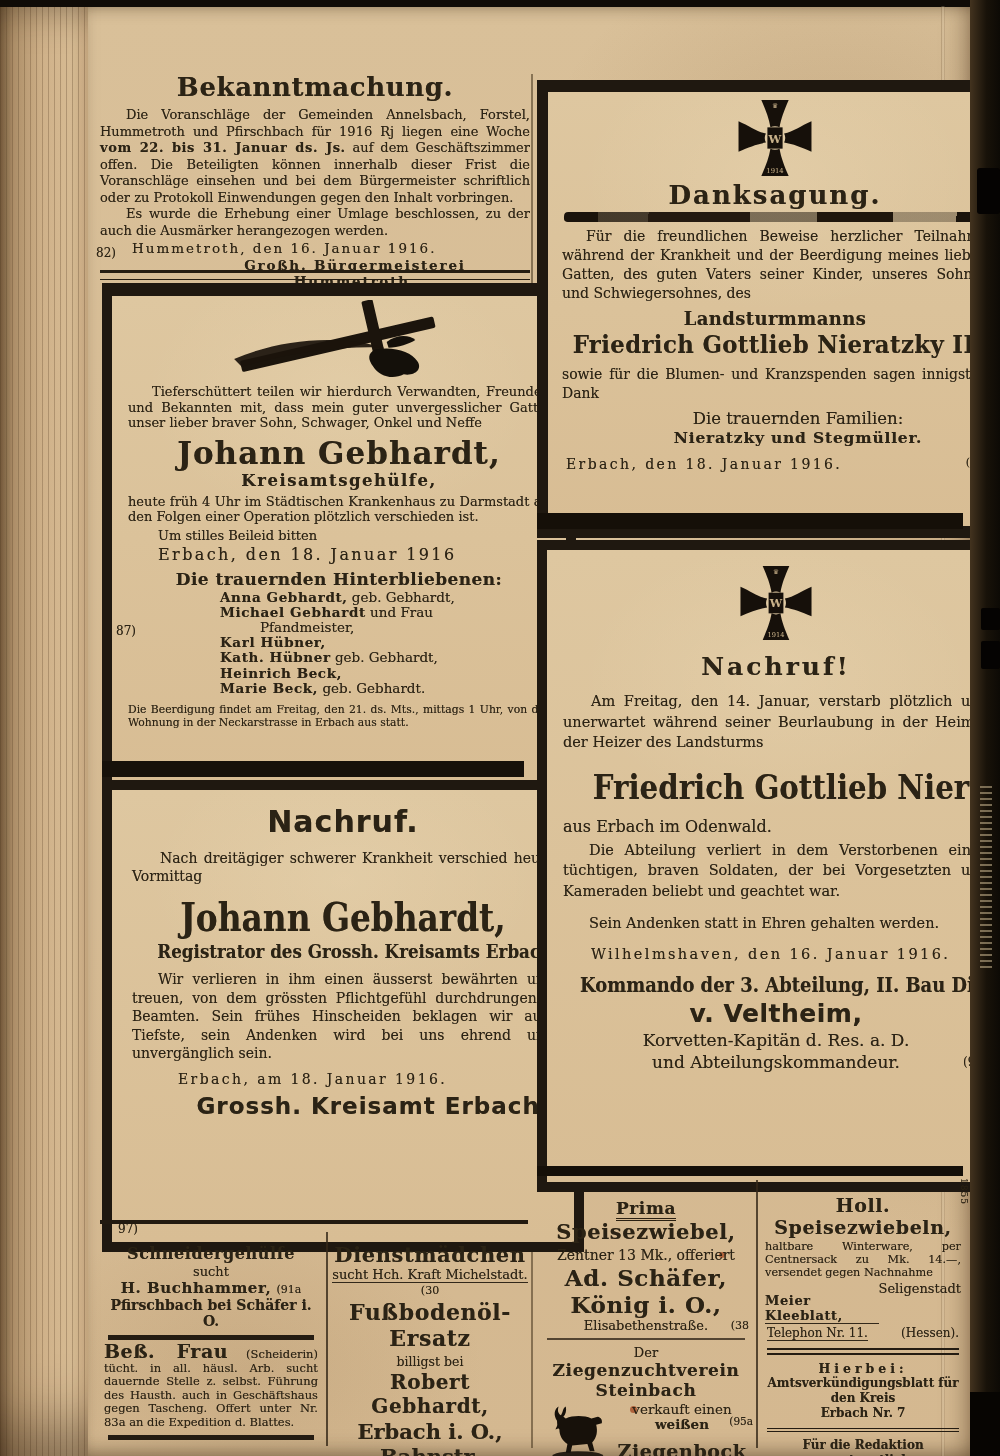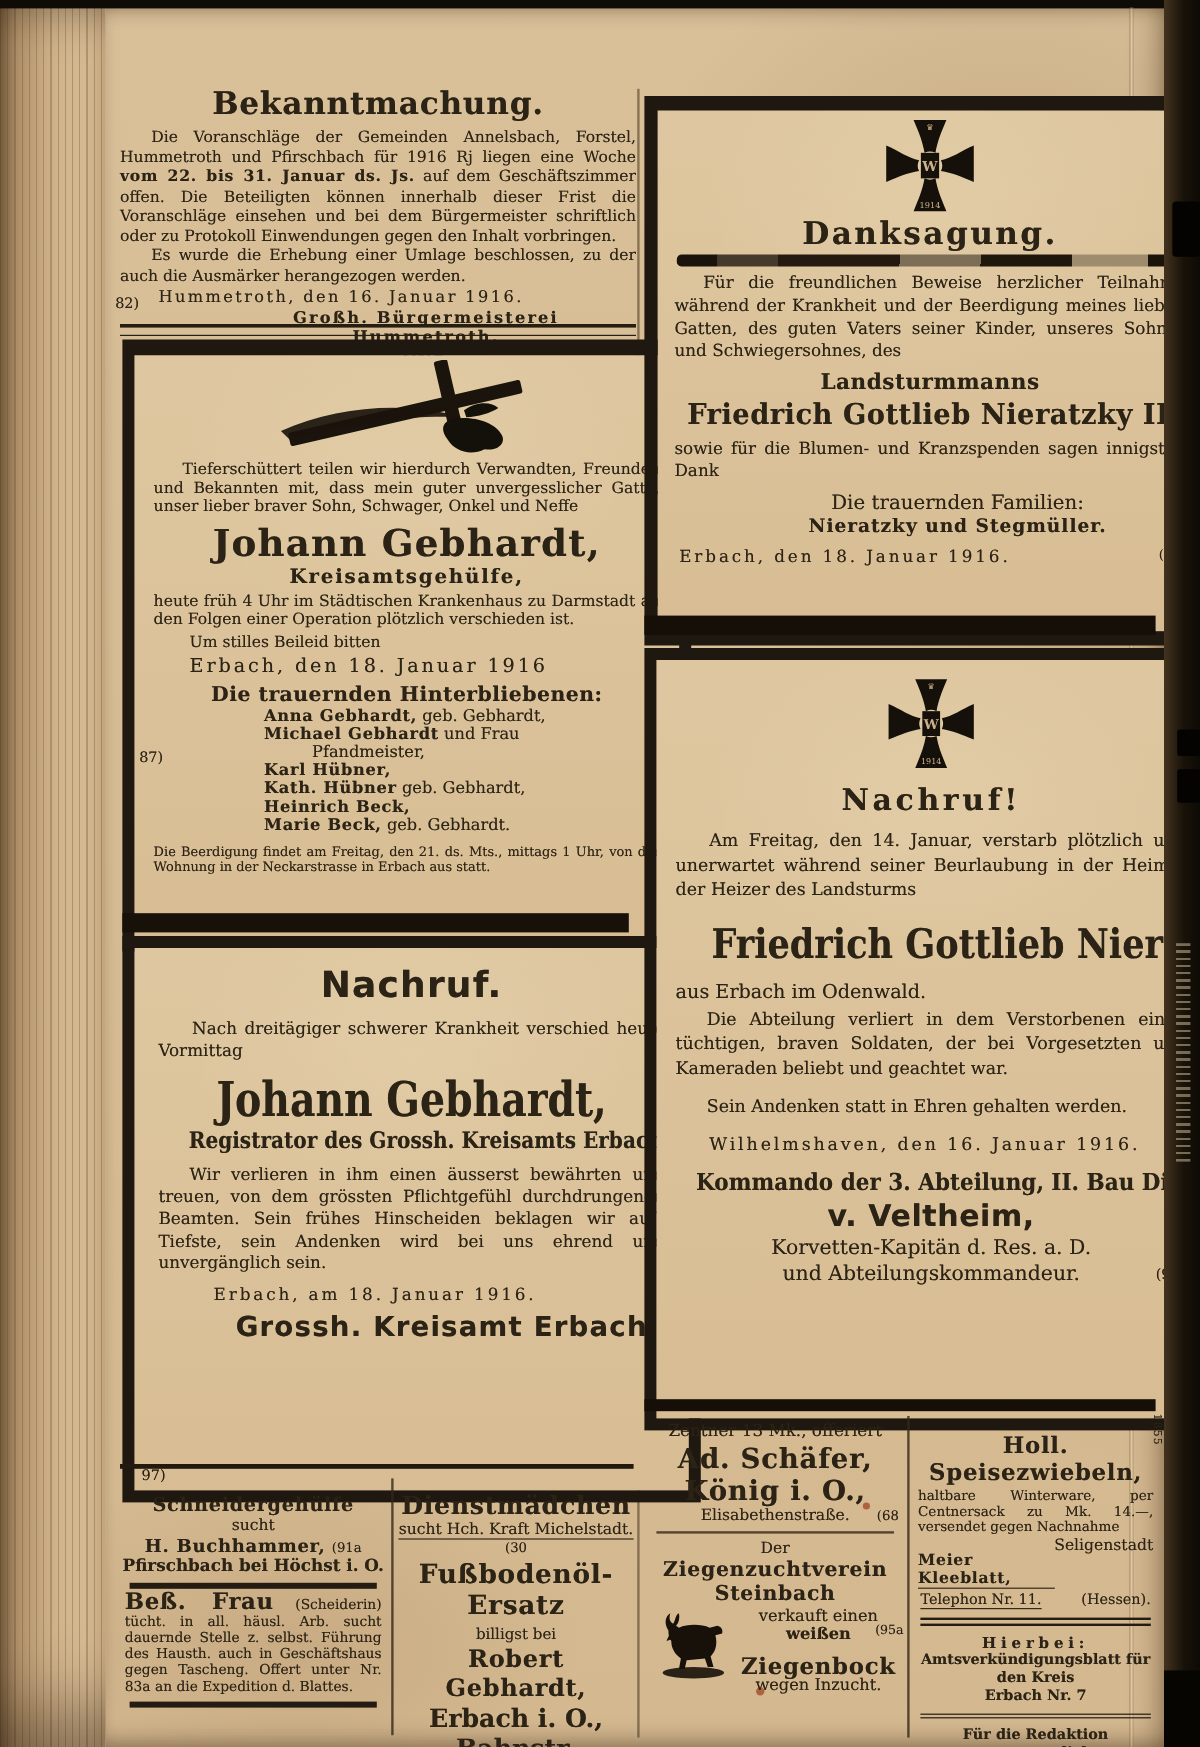--- a/index.html
+++ b/index.html
@@ -309,21 +309,21 @@
 <div class="abs sep-right2"></div>
 
 <div class="abs rule-left-top"></div>
 <div class="abs ads-left">
   <div class="vline1"></div>
   <div class="col1">
     <div class="adA">
       <div class="t frak">Schneidergehülfe</div>
       <div class="l1">sucht</div>
       <div class="nrow"><span class="frak">H. Buchhammer,</span> <span class="ref-sm" style="font-weight:normal">(91a</span></div>
-      <div class="l2">Pfirschbach bei Höchst i. O.</div>
+      <div class="l2">Pfirschbach bei Schäfer i. O.</div>
     </div>
     <div class="hrA"></div>
     <div class="adB"><span class="lead frak">Beß. Frau</span><span> (Scheiderin) tücht. in all. häusl. Arb. sucht dauernde Stelle z. selbst. Führung des Hausth. auch in Geschäftshaus gegen Tascheng. Offert unter Nr. 83a an die Expedition d. Blattes.</span></div>
     <div class="hrB"></div>
   </div>
   <div class="col2">
     <div class="adC">
       <div class="t frak">Dienstmädchen</div>
       <div class="line"><span class="u">sucht Hch. Kraft Michelstadt.</span> <span class="ref-sm">(30</span></div>
     </div>
@@ -334,23 +334,24 @@
       <div class="ad">Erbach i. O., Bahnstr.</div>
       <div class="note"><span class="hand">☞</span> <span>Bei größerem Bedarf</span><br><span>wolle man Offerte einholen.</span> </div>
     </div>
   </div>
 </div>
 
 <div class="abs ads-right">
   <div class="vline2"></div>
   <div class="col3">
     <div class="adE">
+      <div class="t frak"><span class="prima">Prima</span> <span>Speisezwiebel,</span></div>
       <div class="l1">Zentner 13 Mk., offeriert</div>
       <div class="nm frak">Ad. Schäfer, König i. O.,</div>
-      <div class="addr"><span>Elisabethenstraße.</span><span class="refr">(68</span></div>
+      <div class="addr"><span>Elisabethenstraße.</span><span class="refr">(38</span></div>
     </div>
     <div class="hrE"></div>
     <div class="adF">
       <div class="lead">Der</div>
       <div class="t frak">Ziegenzuchtverein Steinbach</div>
       <div class="row">
         <svg width="72" height="60" viewBox="0 0 90 72">
           <path fill="#17110a" d="M20,22 C15,14 17,7 22,4 C20,10 22,13 25,15 C28,10 27,6 31,4 C32,9 31,14 28,17 L31,19 C40,15 54,15 63,19 L71,17 C75,18 77,21 76,25 L69,27 C71,35 70,43 64,49 L67,60 L61,60 L58,51 L39,53 L37,62 L31,62 L33,51 C27,47 23,41 23,33 C21,31 20,27 20,22 Z"></path>
           <path fill="#17110a" d="M22,24 l-4,9 l5,-2 z"></path>
           <ellipse cx="46" cy="66" rx="32" ry="6" fill="#17110a" opacity=".9"></ellipse>

